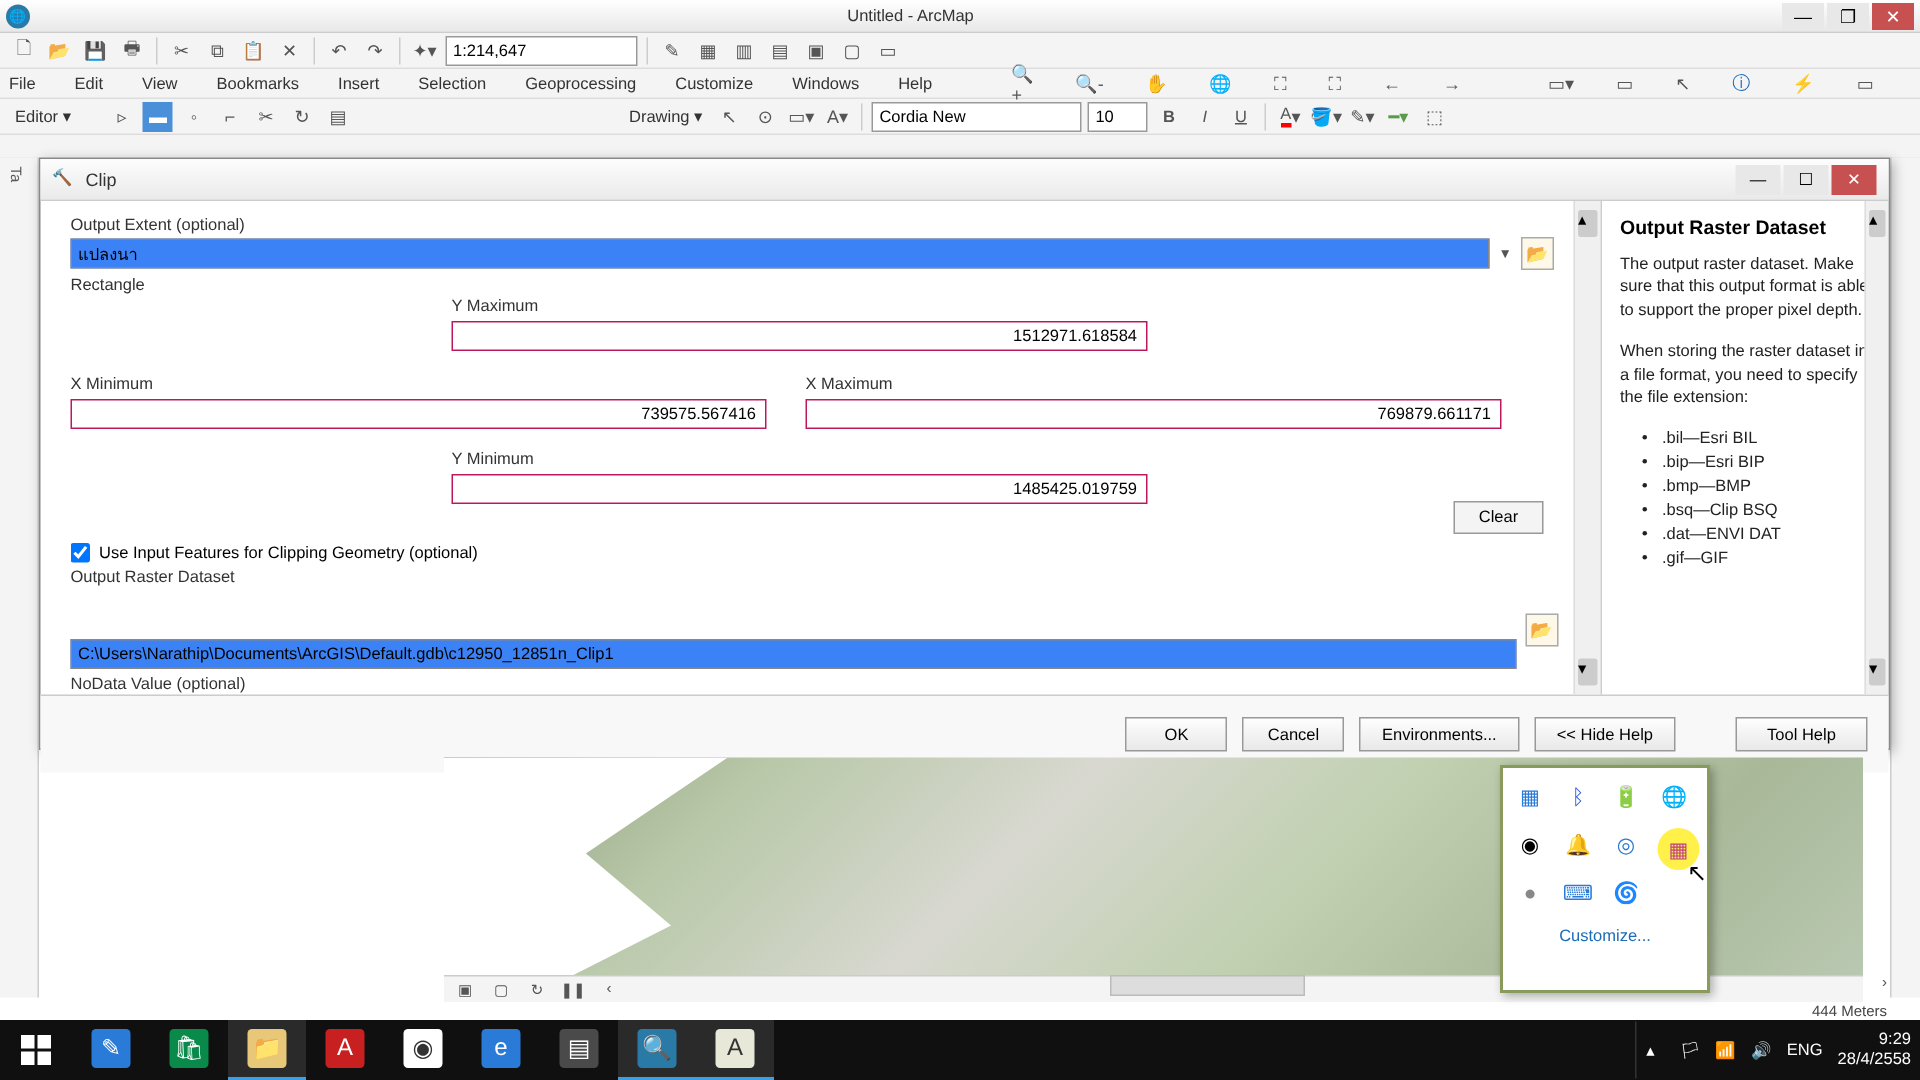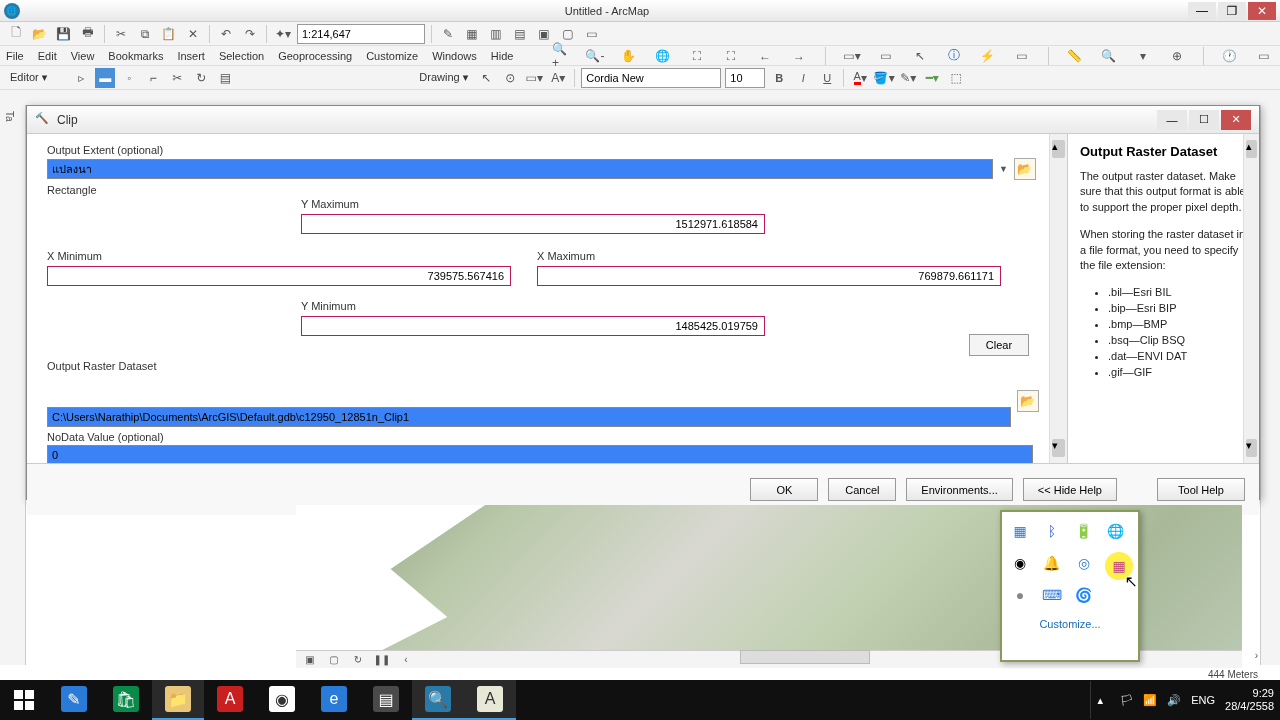--- a/index.html
+++ b/index.html
@@ -11,21 +11,21 @@
 .main-title .title-text { flex: 1; text-align: center; color: #333; }
 .main-title .win-btns { display: flex; gap: 2px; }
 .main-title .win-btn { width: 28px; height: 18px; display: flex; align-items: center; justify-content: center; background: #e8e8e8; font-size: 12px; cursor: default; }
 .main-title .win-btn.close { background: #c75050; color: #fff; }
 
 
 .toolbar-row { height: 24px; background: #f4f4f4; border-bottom: 1px solid #ddd; display: flex; align-items: center; padding: 0 6px; gap: 4px; white-space: nowrap; overflow: hidden; }
 .tool-icon { width: 20px; height: 20px; display: inline-flex; align-items: center; justify-content: center; border: 1px solid transparent; font-size: 12px; color: #555; }
 .sep { width: 1px; height: 18px; background: #ccc; margin: 0 2px; }
 .scale-input { width: 128px; height: 20px; border: 1px solid #999; background: #fff; padding: 0 4px; font-size: 11px; }
-.menu-row { height: 20px; background: #f4f4f4; display: flex; align-items: center; padding: 0 6px; gap: 14px; border-bottom: 1px solid #ddd; }
+.menu-row { height: 20px; background: #f4f4f4; display: flex; align-items: center; padding: 0 6px; gap: 26px; border-bottom: 1px solid #ddd; }
 .menu-item { color: #333; cursor: default; }
 .draw-label { color: #333; margin: 0 4px; }
 .font-select { width: 140px; height: 20px; border: 1px solid #999; background: #fff; padding: 0 4px; }
 .size-select { width: 40px; height: 20px; border: 1px solid #999; background: #fff; padding: 0 4px; }
 
 
 .left-stub { position: absolute; left: 0; top: 105px; width: 26px; height: 560px; background: #f4f4f4; border-right: 1px solid #ccc; }
 .left-stub .tab-rot { writing-mode: vertical-rl; padding: 6px 4px; color: #555; font-size: 10px; }
 
 
@@ -143,21 +143,21 @@
 <div class="menu-row">
   <span class="menu-item">File</span>
   <span class="menu-item">Edit</span>
   <span class="menu-item">View</span>
   <span class="menu-item">Bookmarks</span>
   <span class="menu-item">Insert</span>
   <span class="menu-item">Selection</span>
   <span class="menu-item">Geoprocessing</span>
   <span class="menu-item">Customize</span>
   <span class="menu-item">Windows</span>
-  <span class="menu-item">Hide</span>
+  <span class="menu-item">Help</span>
   <span style="flex:1"></span>
   <span class="tool-icon">🔍+</span>
   <span class="tool-icon">🔍-</span>
   <span class="tool-icon">✋</span>
   <span class="tool-icon">🌐</span>
   <span class="tool-icon">⛶</span>
   <span class="tool-icon">⛶</span>
   <span class="tool-icon">←</span>
   <span class="tool-icon">→</span>
   <span class="sep"></span>
@@ -251,20 +251,24 @@
 
         <span class="ext-lbl" style="left:490px;top:52px;">X Maximum</span>
         <input class="ext-inp" style="left: 490px; top: 68px; width: 464px;" value="769879.661171">
 
         <span class="ext-lbl" style="left:254px;top:102px;">Y Minimum</span>
         <input class="ext-inp" style="left: 254px; top: 118px; width: 464px;" value="1485425.019759">
 
         <button class="clear-btn">Clear</button>
       </div>
 
+      <div class="chk-row">
+        <input type="checkbox" class="chk" checked="" style="">
+        <span>Use Input Features for Clipping Geometry (optional)</span>
+      </div>
 
       <label class="field-label">Output Raster Dataset</label>
       <div class="field-row">
         <input class="text-input" style="width: 964px; margin-top: 33px;" value="C:\Users\Narathip\Documents\ArcGIS\Default.gdb\c12950_12851n_Clip1">
         <span class="browse-btn">📂</span>
       </div>
 
       <label class="field-label">NoData Value (optional)</label>
       <input class="text-input" style="width: 986px;" value="0">
 

